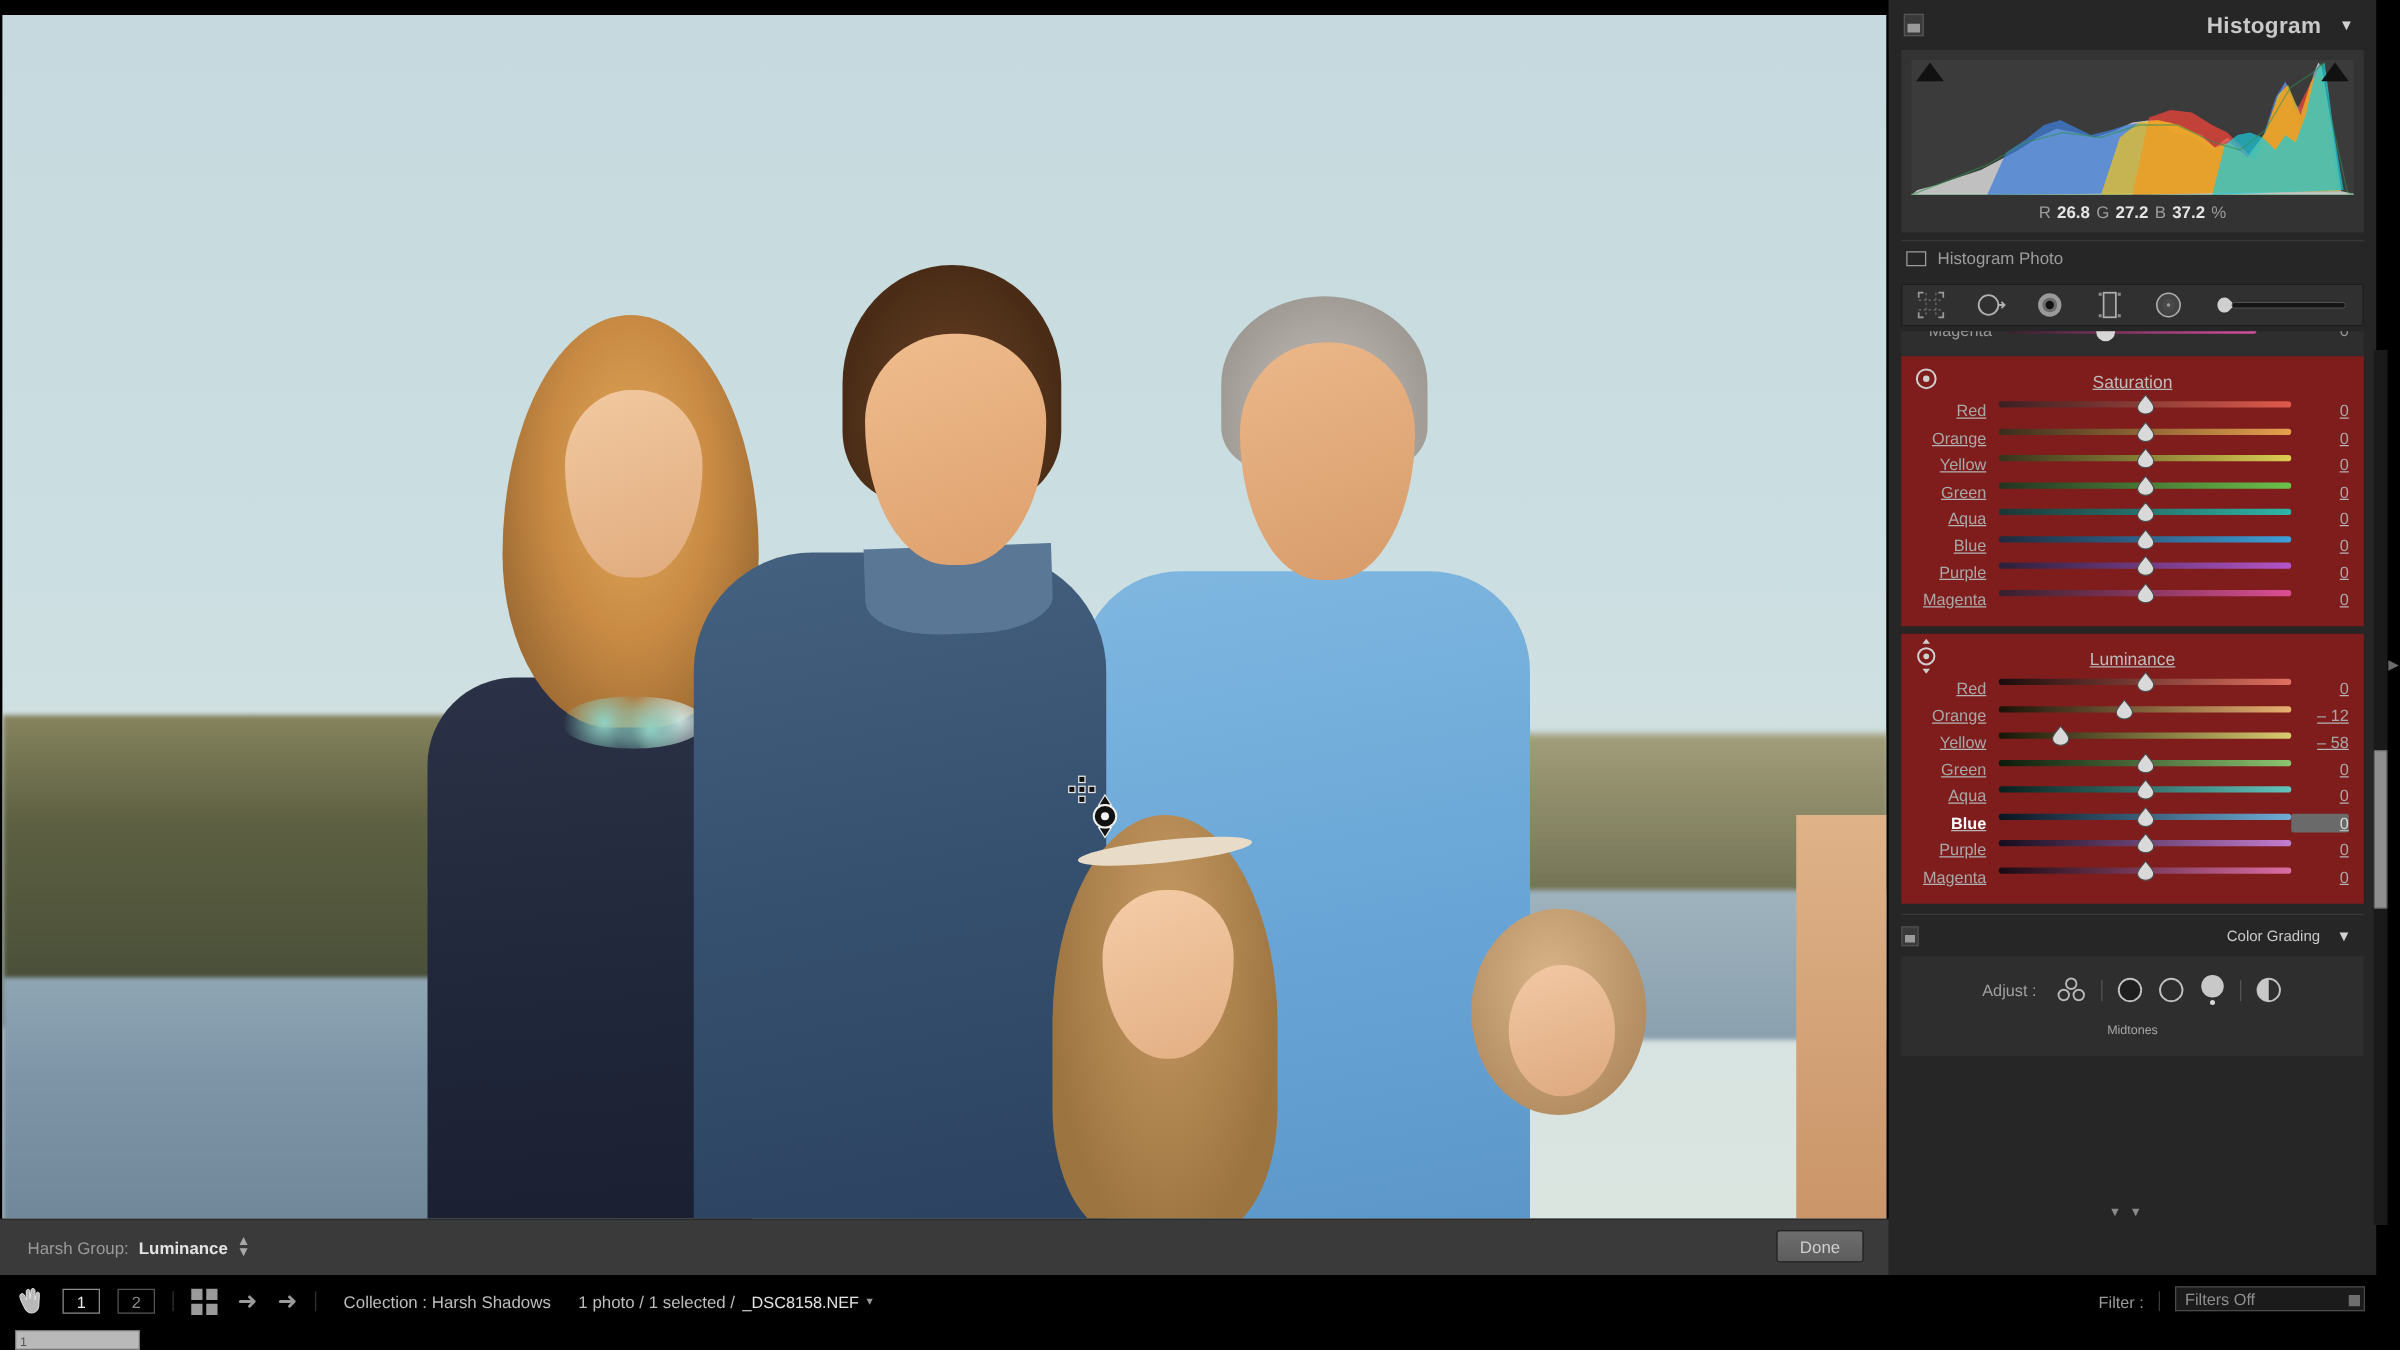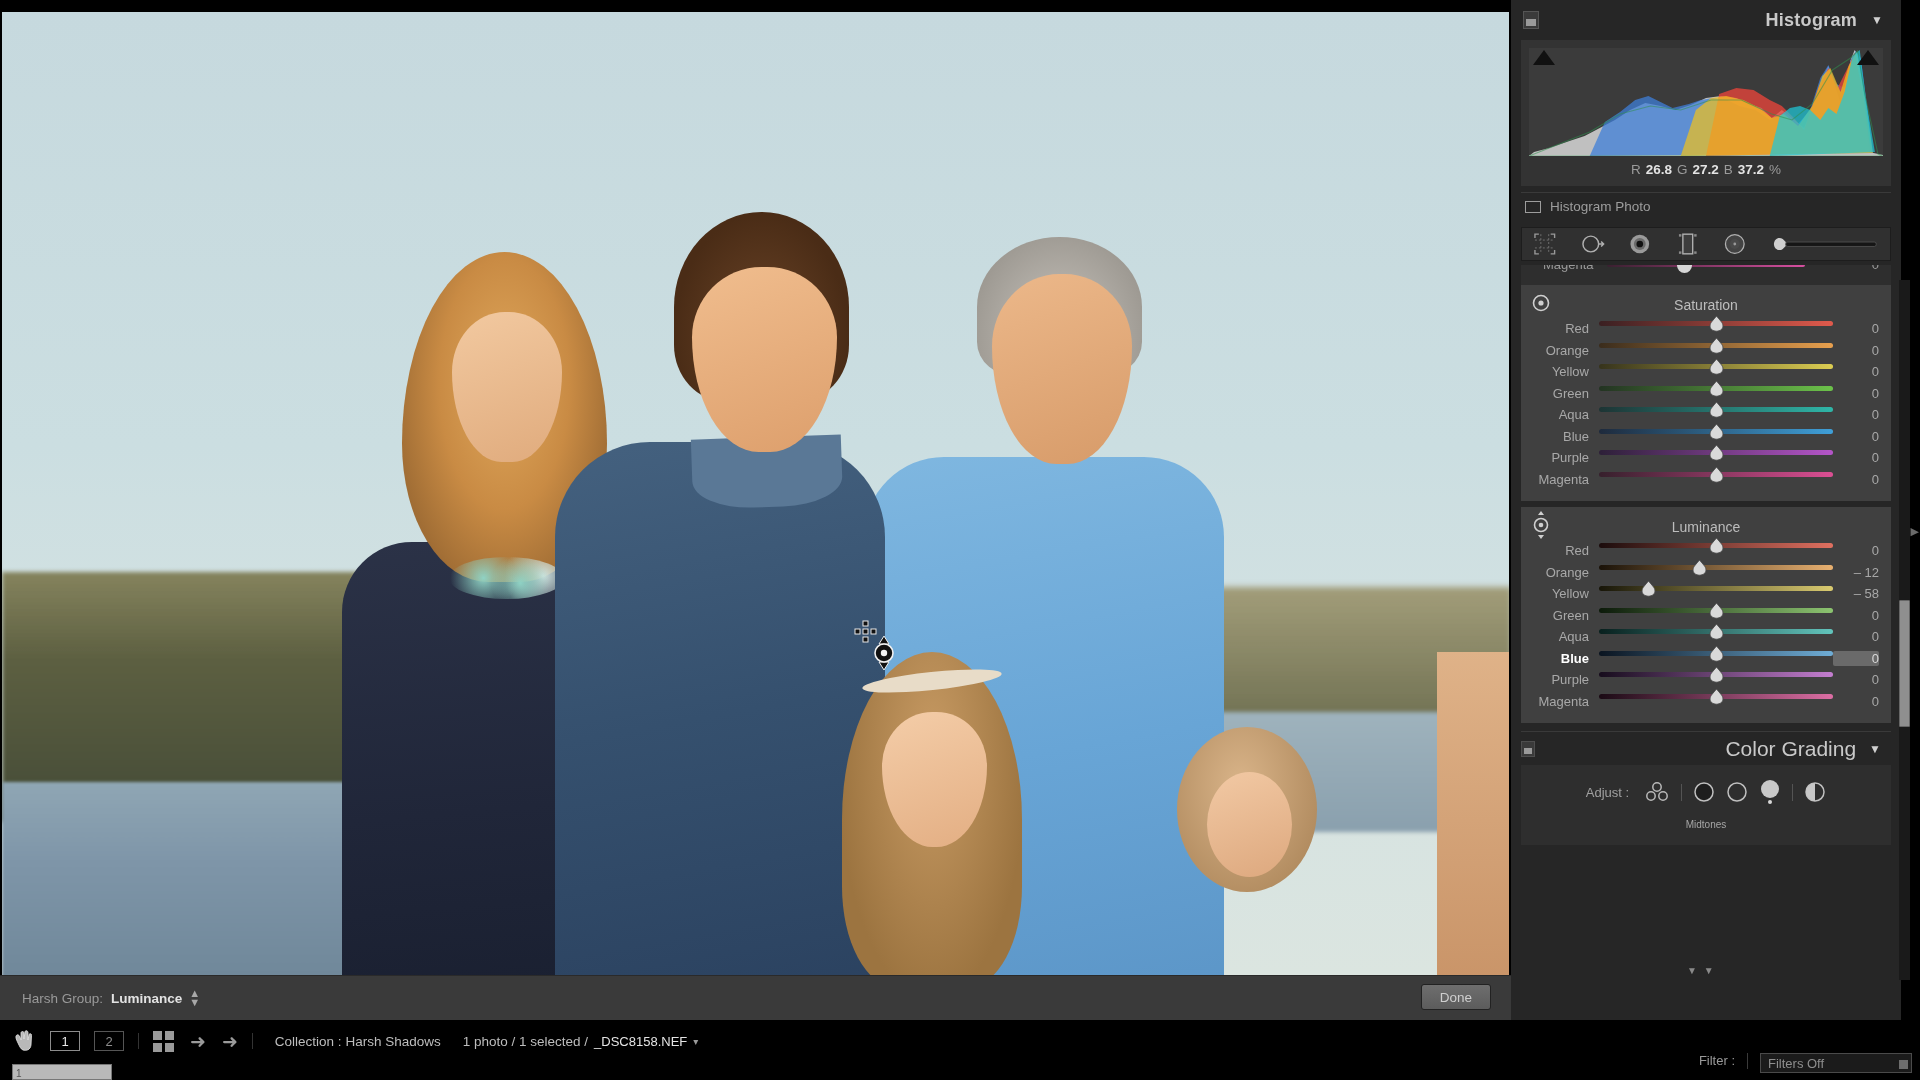--- a/index.html
+++ b/index.html
@@ -100,21 +100,21 @@
   .pg-box { width:30px; height:20px; border:1px solid #8c8c8c; color:#e8e8e8;
             display:flex; align-items:center; justify-content:center; font-size:13px; margin-left:14px; background:#000; }
   .pg-box.dim { border-color:#555; color:#8d8d8d; }
   .fb-sep { width:1px; height:16px; background:#333; margin-left:14px; }
   .grid-ic { margin-left:14px; display:grid; grid-template-columns:9px 9px; grid-template-rows:9px 9px; gap:3px; }
   .grid-ic i { background:#9a9a9a; display:block; }
   .arrow-ic { margin-left:16px; color:#9a9a9a; font-size:19px; line-height:1; }
   .fb-text { margin-left:22px; color:#bdbdbd; font-size:13.5px; }
   .fb-text2 { margin-left:22px; color:#bdbdbd; font-size:13.5px; }
   .fb-fn { color:#e4e4e4; }
-  .filter-wrap { position:absolute; right:8px; top:9px; display:flex; align-items:flex-start;margin-top:24px; }
+  .filter-wrap { position:absolute; right:28px; top:9px; display:flex; align-items:flex-end; }
   .filter-lbl { color:#9a9a9a; font-size:13px; }
   .filter-div { width:1px; height:16px; background:#3a3a3a; margin:0 12px; }
   .filter-box { width:152px; height:20px; background:#1b1b1b; border:1px solid #4a4a4a;
                 color:#8e8e8e; font-size:13px; display:flex; align-items:center; padding-left:7px; position:relative; }
   .filter-box::after { content:""; position:absolute; right:3px; top:6px; width:9px; height:9px;
                        background:#6e6e6e; }
   .thumb1 { position:absolute; left:12px; top:44px; width:100px; height:16px; background:#b9b9b9; border:1px solid #777; }
   .thumb1 span { color:#555; font-size:10px; margin-left:3px; }
 
   
@@ -146,36 +146,36 @@
   .ts-item { width:26px; height:26px; position:relative; }
 
   .hue-remnant { position:relative; margin:4px 10px 0 10px; height:20px; overflow:hidden; background:#2e2e2e; }
   .hue-remnant .lbl { position:absolute; left:22px; top:-8px; color:#9a9a9a; font-size:13px; }
   .hue-remnant .trk { position:absolute; left:86px; top:-2px; width:198px; height:4px;
                       background:linear-gradient(90deg,#3a2030,#d64fa0); border-radius:2px; }
   .hue-remnant .knb { position:absolute; left:164px; top:-7px; width:15px; height:15px;
                       background:#d6d6d6; border-radius:50%; }
   .hue-remnant .val { position:absolute; right:12px; top:-8px; color:#9a9a9a; font-size:13px; }
 
-  .sect { margin:0 10px; background:#404040; padding:6px 0 8px 0; position:relative; }
+  .sect { margin:0 10px; background:#7f1d1d; padding:6px 0 8px 0; position:relative;text-decoration:underline; }
   .sect-title { text-align:center; color:#bdbdbd; font-size:14px; padding:6px 0 8px 0; }
   .tat-btn { position:absolute; left:10px; top:8px; width:20px; height:20px; }
 
   .srow { display:flex; align-items:flex-start; height:21.5px; padding:0 12px 0 0; }
   .srow .nm { width:78px; text-align:right; font-size:13px; color:#a8a8a8; padding-right:10px; }
   .srow.hl .nm { color:#ffffff; font-weight:bold; }
   .trk { position:relative; flex:1; height:5px; border-radius:3px; }
   .knb { position:absolute; top:-6px; width:17px; height:17px; margin-left:-8.5px; }
   .val { width:46px; text-align:right; font-size:13px; color:#a8a8a8; padding-left:6px; }
   .srow.hl .val { color:#d8d8d8; background:#6a6a6a; border-radius:2px; }
 
   .cg-head { margin:8px 10px 0 10px; height:34px; display:flex; align-items:center;
              justify-content:flex-end; padding-right:10px; position:relative; background:#262626;
              border-top:1px solid #3a3a3a; }
-  .cg-head .ttl { color:#c9c9c9; font-size:21px; }
+  .cg-head .ttl { color:#c9c9c9; font-size:12px; }
   .cg-head .tri { color:#d0d0d0; font-size:12px; margin-left:13px; }
   .cg-sw { position:absolute; left:0px; top:9px; width:14px; height:16px; background:#3a3a3a; border:1px solid #4e4e4e; }
   .cg-sw::after{ content:""; position:absolute; left:2px; bottom:2px; width:8px; height:6px; background:#9a9a9a; }
 
   .cg-body { margin:0 10px; background:#2e2e2e; height:80px; position:relative; }
   .cg-adjust { display:flex; align-items:center; justify-content:center; gap:11px; padding-top:14px; }
   .cg-lbl { color:#a0a0a0; font-size:13px; margin-right:4px; }
   .cg-div { width:1px; height:17px; background:#545454; }
   .cg-tone { text-align:center; color:#a6a6a6; font-size:10px; padding-top:14px; }
 

